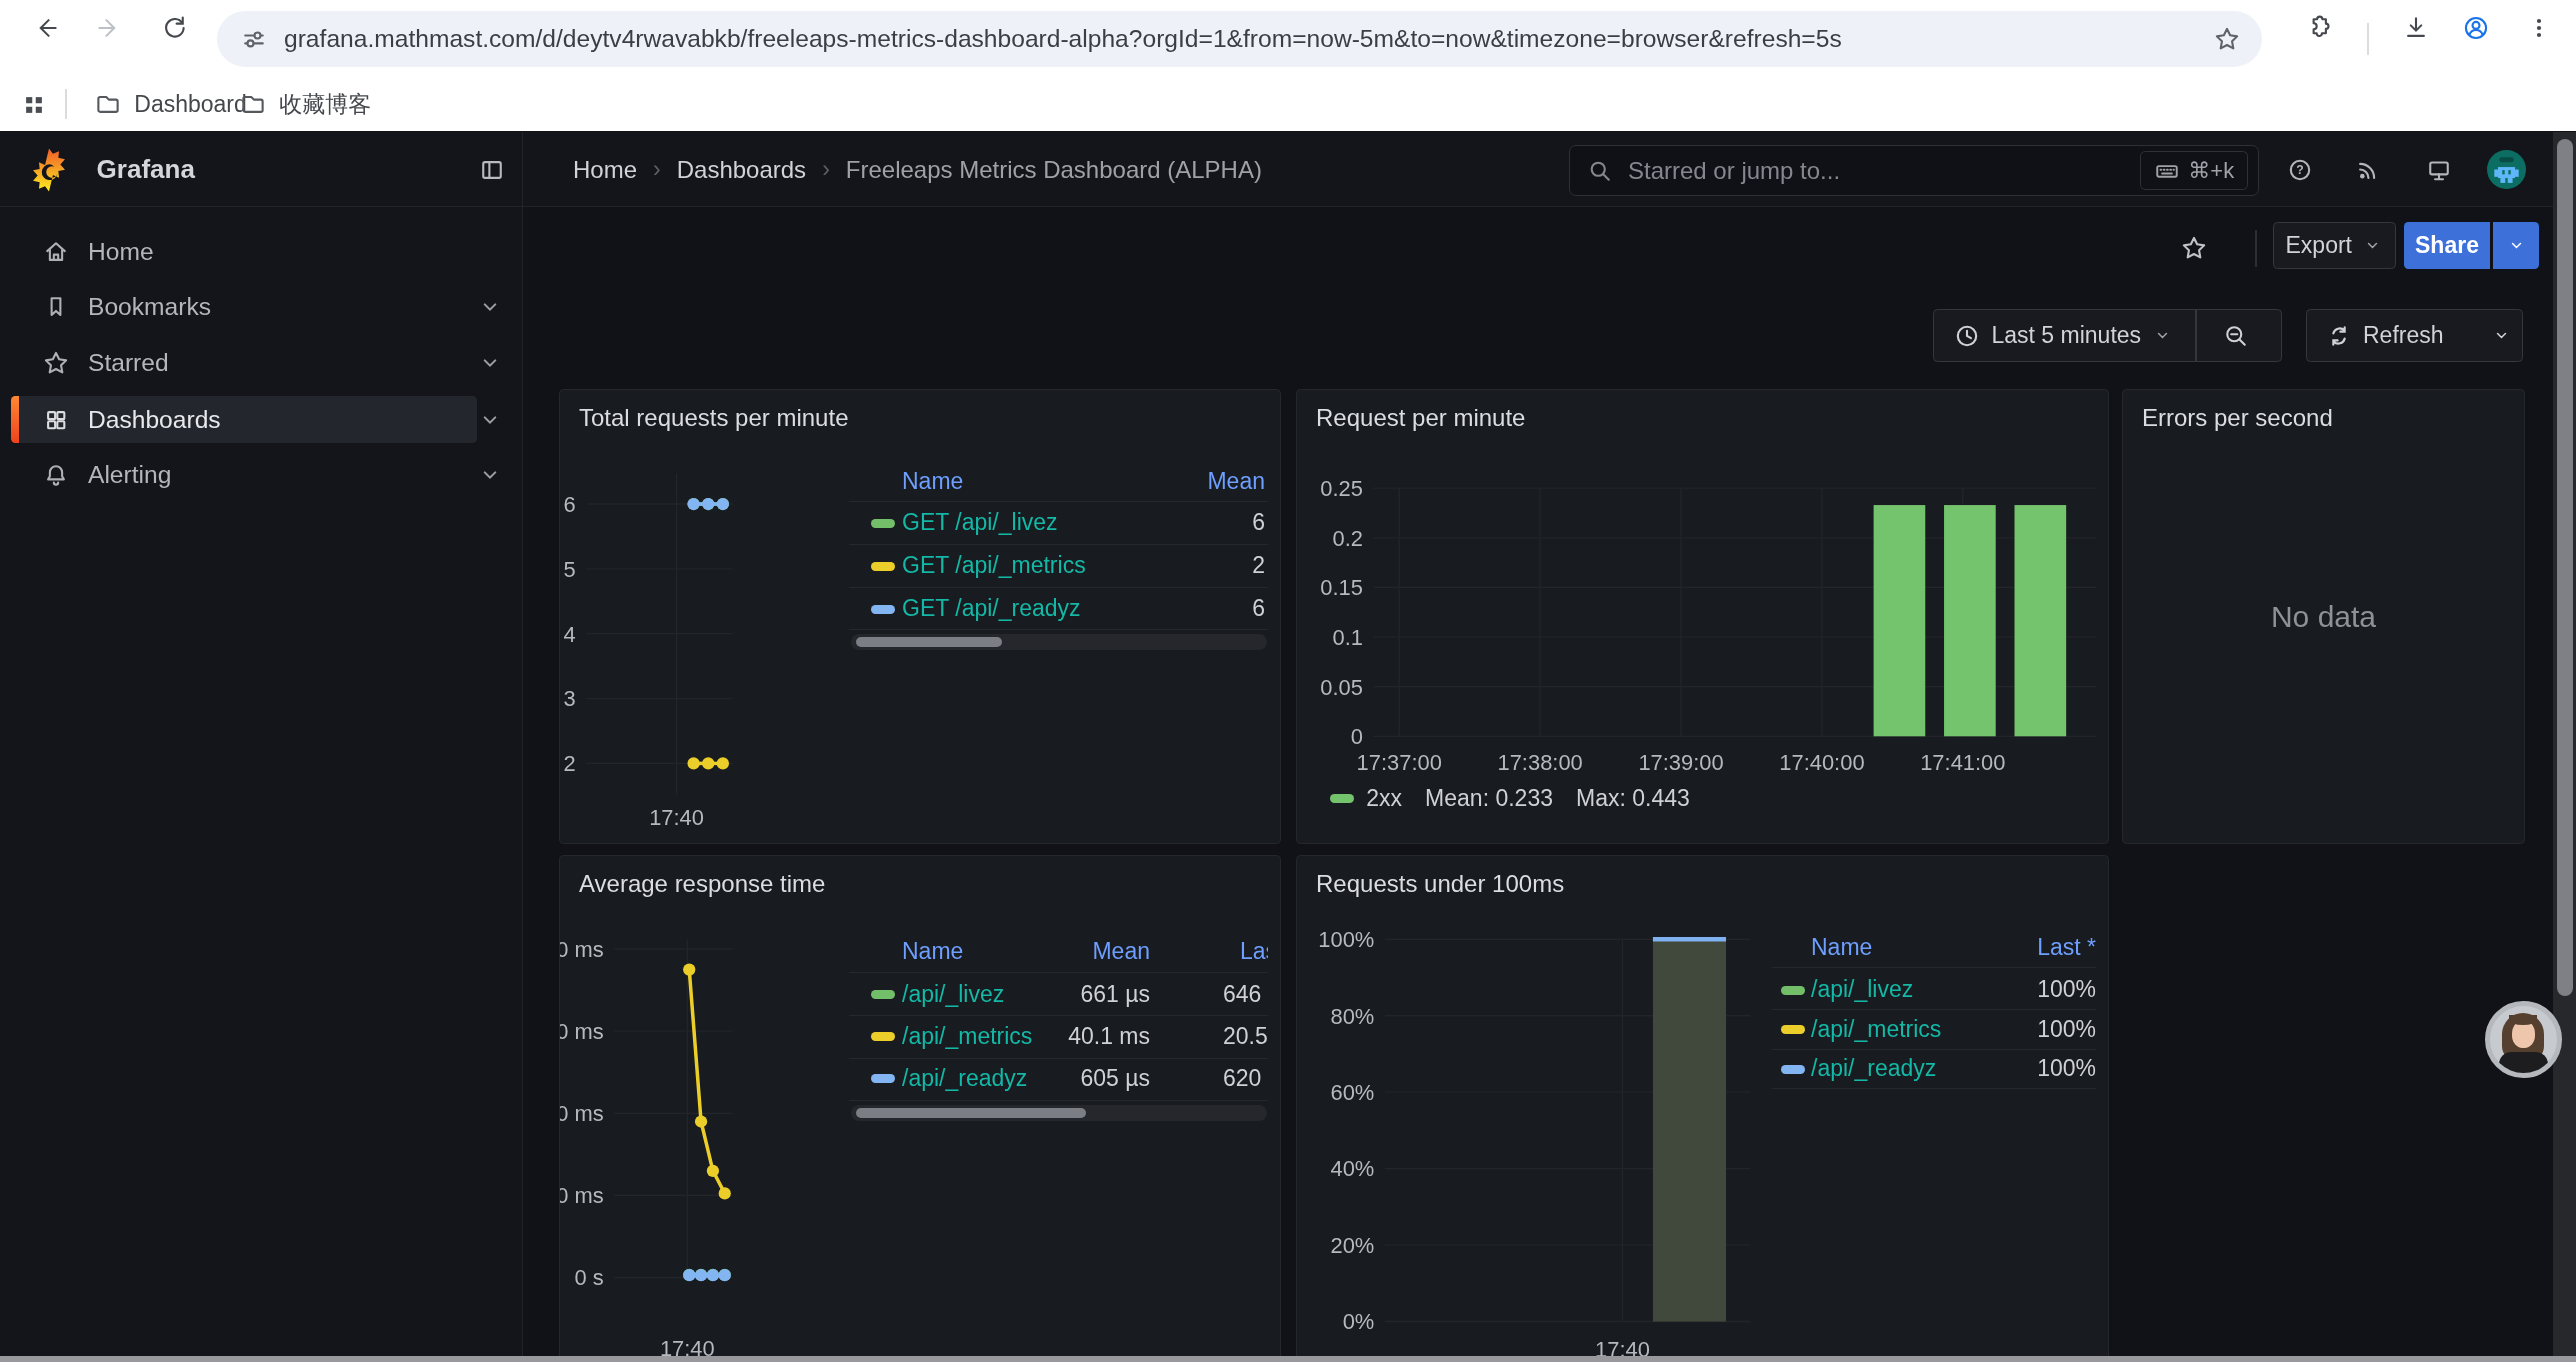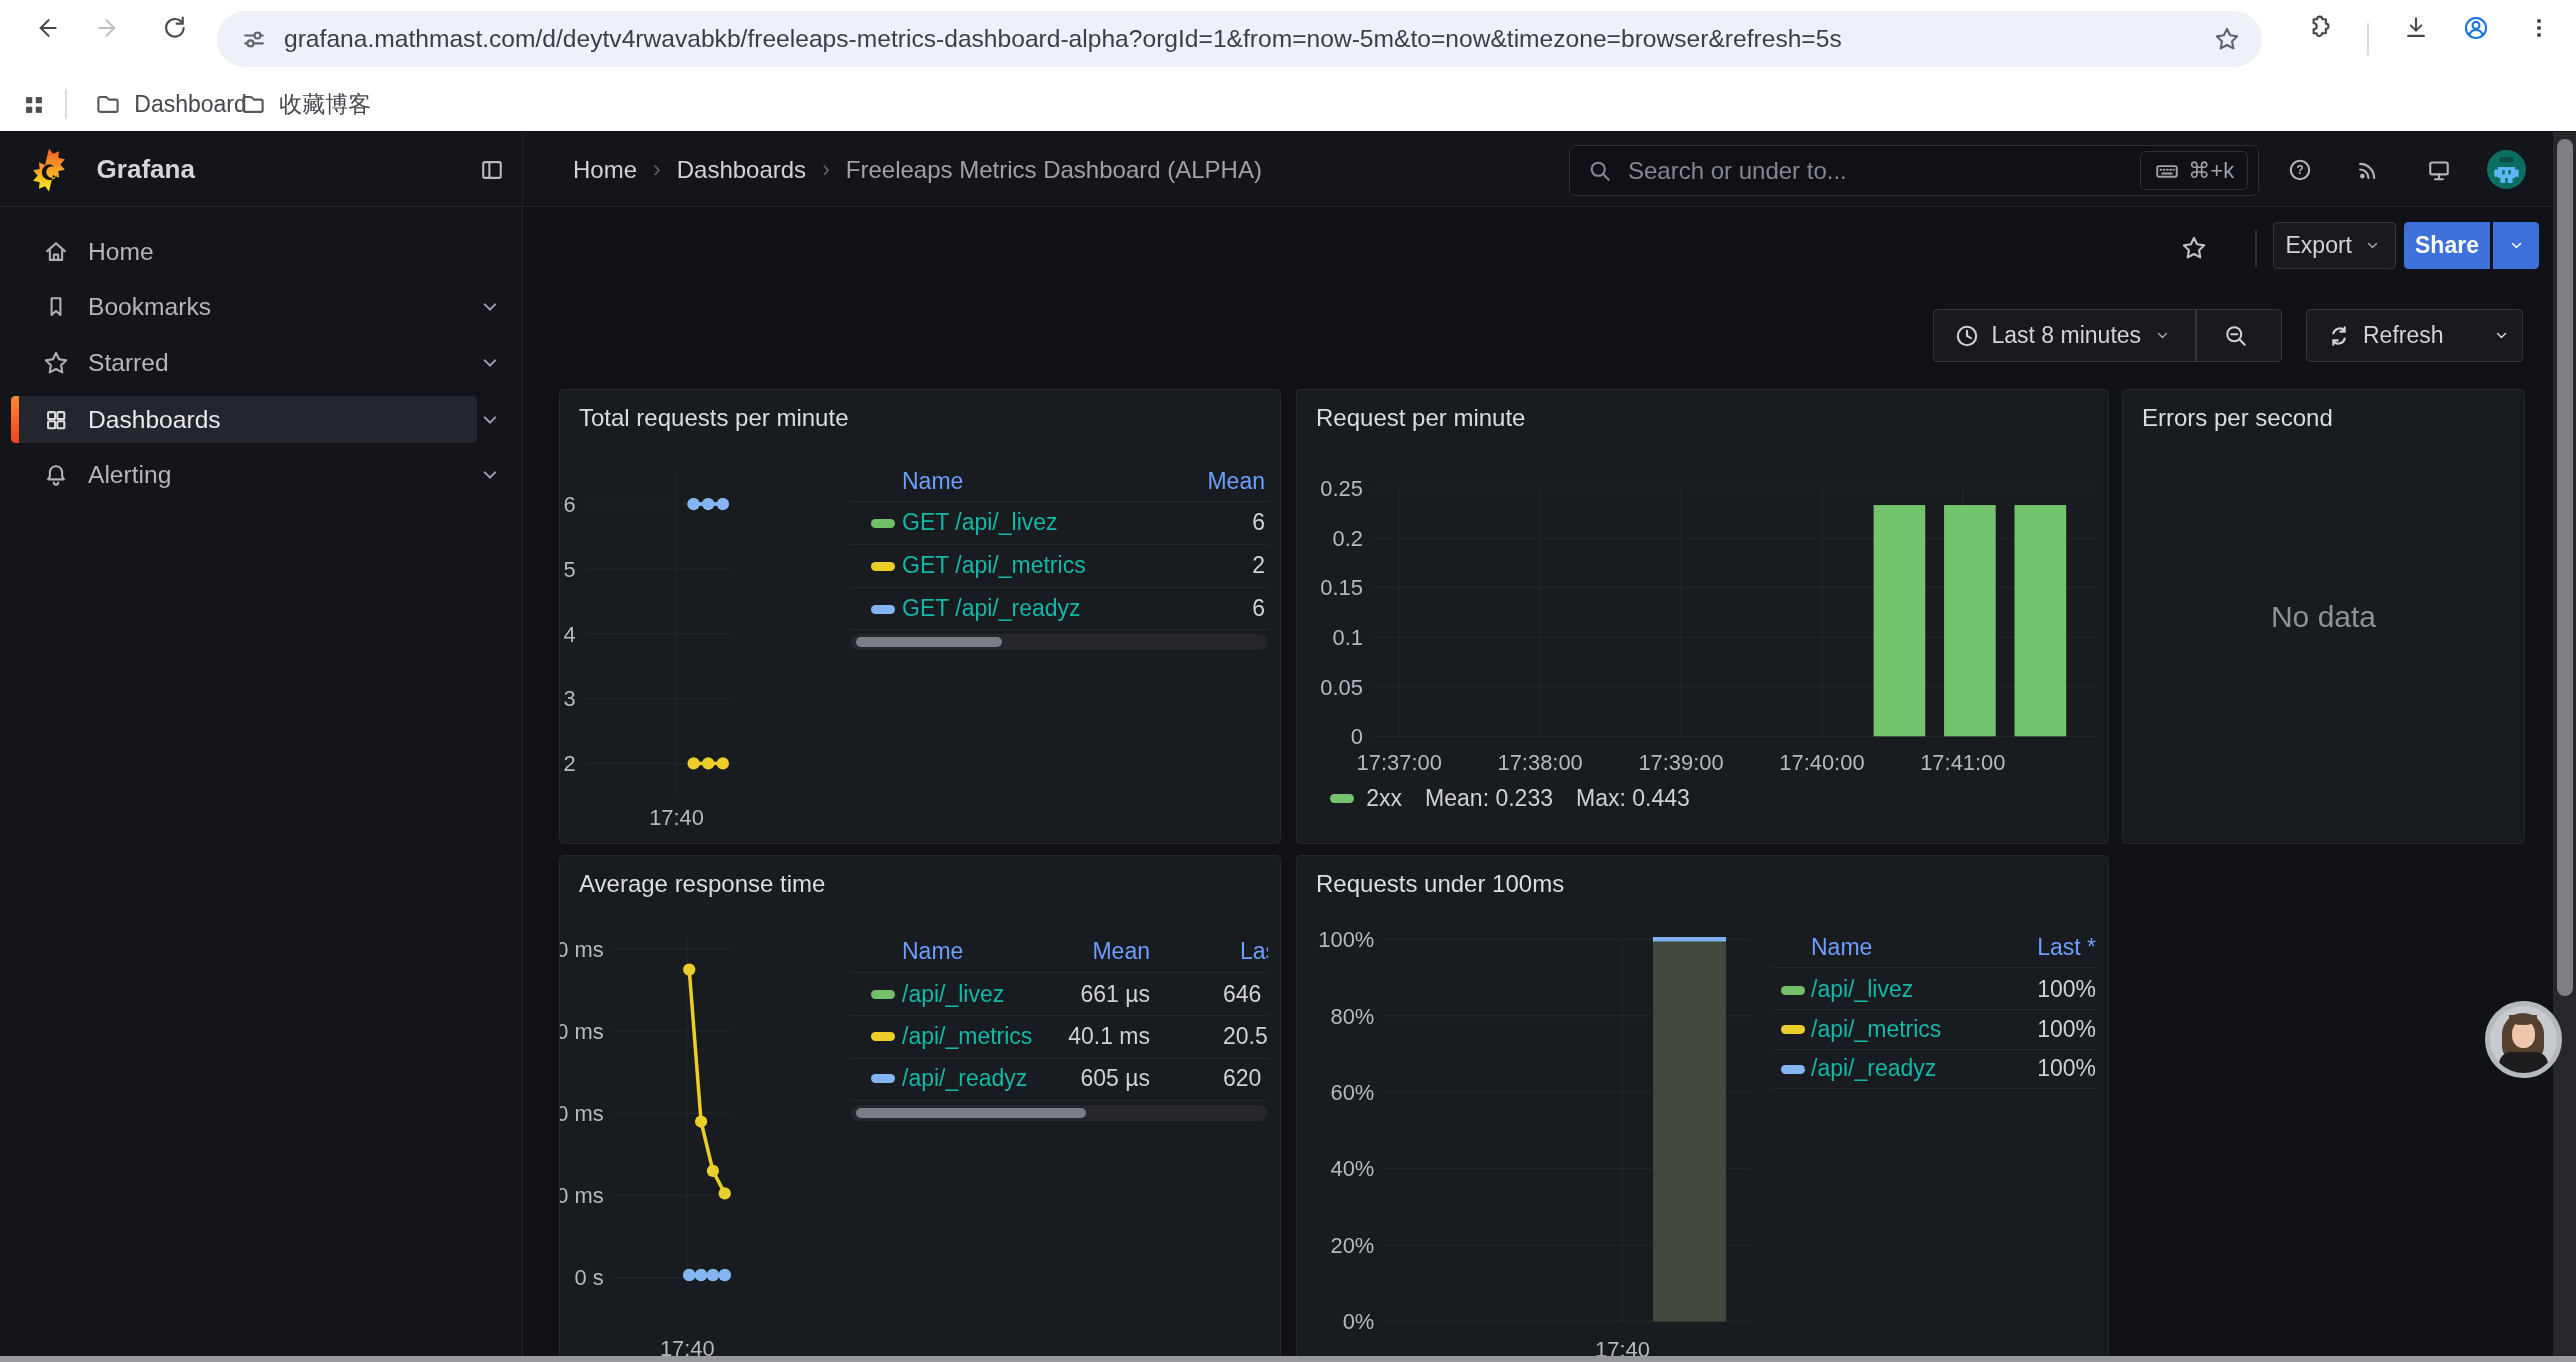--- a/index.html
+++ b/index.html
@@ -212,21 +212,21 @@
       <span class="crumb-sep">›</span>
       <span class="crumb crumb-current">Freeleaps Metrics Dashboard (ALPHA)</span>
     </div>
     <div class="abs" id="search-box">
       <span class="ic" style="color:#84878f;margin-left:16px">
           <svg width="28" height="28" viewBox="0 0 32 32" fill="none" stroke="currentColor" stroke-width="2.4" stroke-linecap="round">
             <circle cx="14" cy="14" r="7.5"></circle>
             <path d="M19.5 19.5 L26 26"></path>
           </svg>
         </span>
-      <span id="search-placeholder">Search or under to...</span>
+      <span id="search-placeholder">Starred or jump to...</span>
       <span id="search-kbd">
         <span class="ic" style="color:#9fa2a9">
             <svg width="26" height="26" viewBox="0 0 32 32" fill="none" stroke="currentColor" stroke-width="2.4" stroke-linecap="round">
               <rect x="4" y="10" width="24" height="13" rx="2"></rect>
               <path d="M8 14.5 h1 M12 14.5 h1 M16 14.5 h1 M20 14.5 h1 M24 14.5 h0.5 M10 19 h12"></path>
             </svg>
           </span>
         <span>⌘+k</span>
       </span>
     </div>
@@ -373,21 +373,21 @@
       </span>
   </div>
 
   <div class="toolbtn" style="left:1933px;top:177px;width:349px;height:53px;justify-content:flex-start;padding:0">
     <span class="ic" style="margin-left:19px;color:#cfd1d6">
         <svg width="28" height="28" viewBox="0 0 32 32" fill="none" stroke="currentColor" stroke-width="2.4" stroke-linecap="round">
           <circle cx="16" cy="16" r="10.5"></circle>
           <path d="M16 10 v6 l4.5 2.5"></path>
         </svg>
       </span>
-    <span>Last 8 minutes</span>
+    <span>Last 5 minutes</span>
     <span class="ic" style="color:#9fa2a9">
         <svg width="21" height="21" viewBox="0 0 32 32" fill="none" stroke="currentColor" stroke-width="2.4" stroke-linecap="round">
           <path d="M10 13 l6 6 6 -6"></path>
         </svg>
       </span>
     <span class="grp-sep" style="margin-left:12.3px"></span>
     <span class="ic" style="margin:0 14px;color:#cfd1d6">
         <svg width="28" height="28" viewBox="0 0 32 32" fill="none" stroke="currentColor" stroke-width="2.4" stroke-linecap="round">
           <circle cx="14" cy="14" r="8"></circle>
           <path d="M10.5 14 h7 M20 20 l6 6"></path>

